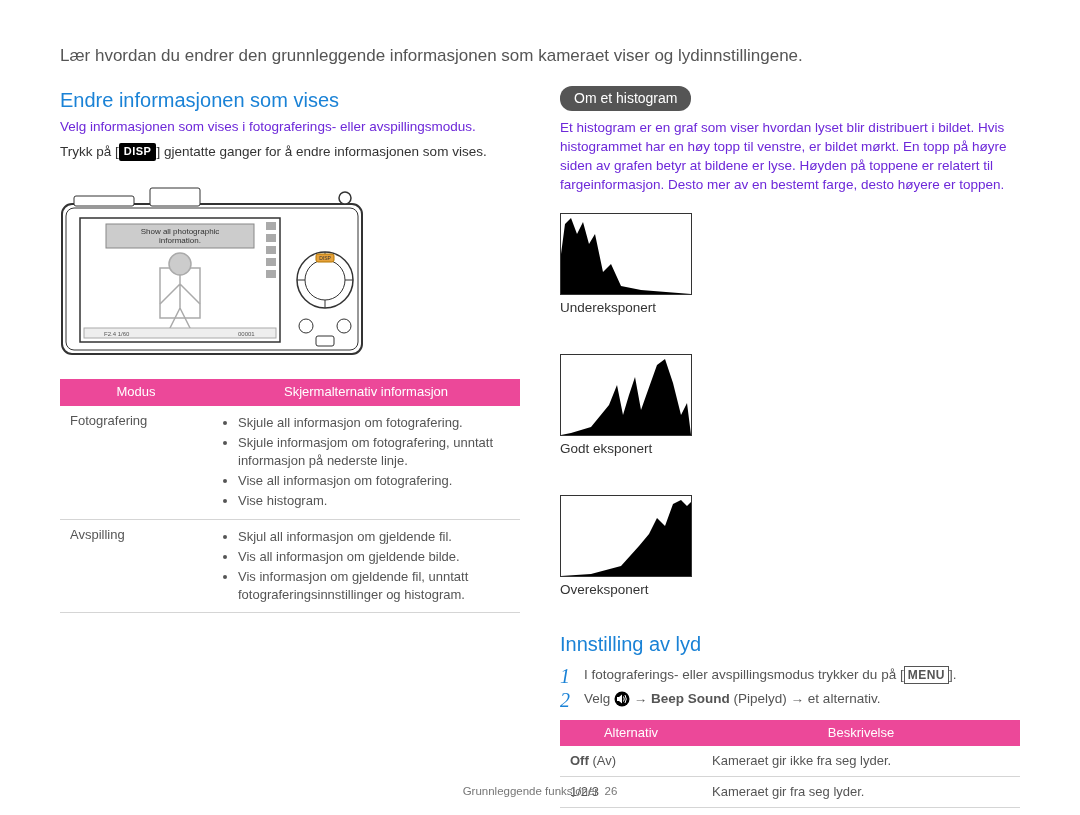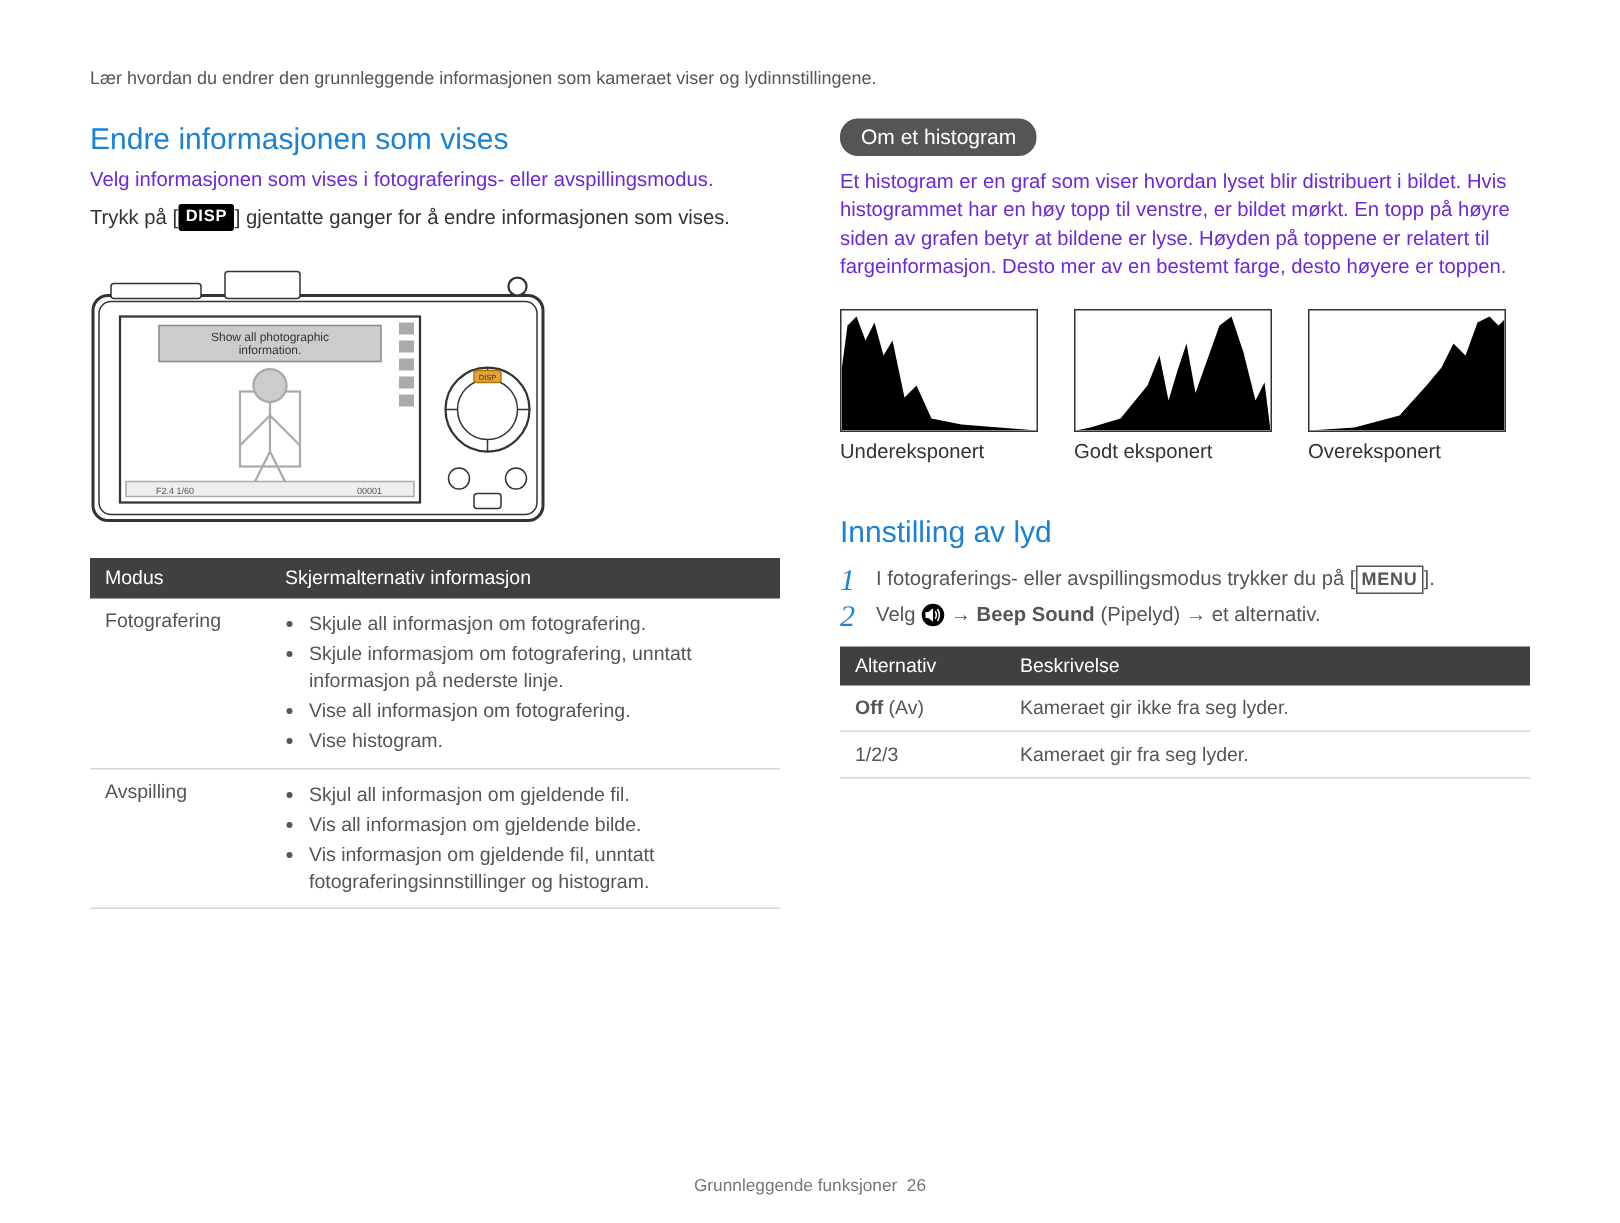--- a/index.html
+++ b/index.html
@@ -21,21 +21,21 @@
   .title {
     color: #1a82d6;
     font-size: 36px;
     font-weight: 300;
     letter-spacing: -0.5px;
     margin: 0 0 2px 0;
     padding-bottom: 2px;
     border-bottom: 1px solid #888;
   }
   .subtitle {
-    font-size: 12px;
+    font-size: 17px;
     color: #555;
     margin: 6px 0 18px 0;
   }
   .cols {
     display: flex;
     gap: 40px;
   }
   .col {
     flex: 1;
     min-width: 0;
@@ -72,25 +72,25 @@
   .camera-illustration {
     margin: 12px 0 14px 0;
     width: 310px;
   }
   table.data {
     border-collapse: collapse;
     width: 100%;
     font-size: 13px;
   }
   table.data th {
-    background: #404040;
+    background: #ec4899;
     color: #fff;
-    text-align: left;
+    text-align: center;
     font-weight: normal;
-    padding: 4px 10px;
+    padding: 4px 26px;
   }
   table.data td {
     border-bottom: 1px solid #d5d5d5;
     padding: 6px 10px;
     vertical-align: top;
     color: #555;
   }
   table.data ul {
     margin: 0;
     padding-left: 16px;
@@ -102,22 +102,23 @@
     display: inline-block;
     background: #555;
     color: #fff;
     font-size: 14px;
     padding: 3px 14px;
     border-radius: 12px;
     margin-bottom: 6px;
   }
   .histograms {
     display: flex;
-    gap: 8px;
+    gap: 36px;
     margin: 18px 0 6px 0;
+    flex-direction: column;
   }
   .histograms > div {
     flex: 1;
     text-align: left;
   }
   .histo-box {
     border: 1px solid #333;
     width: 130px;
     height: 80px;
     position: relative;

